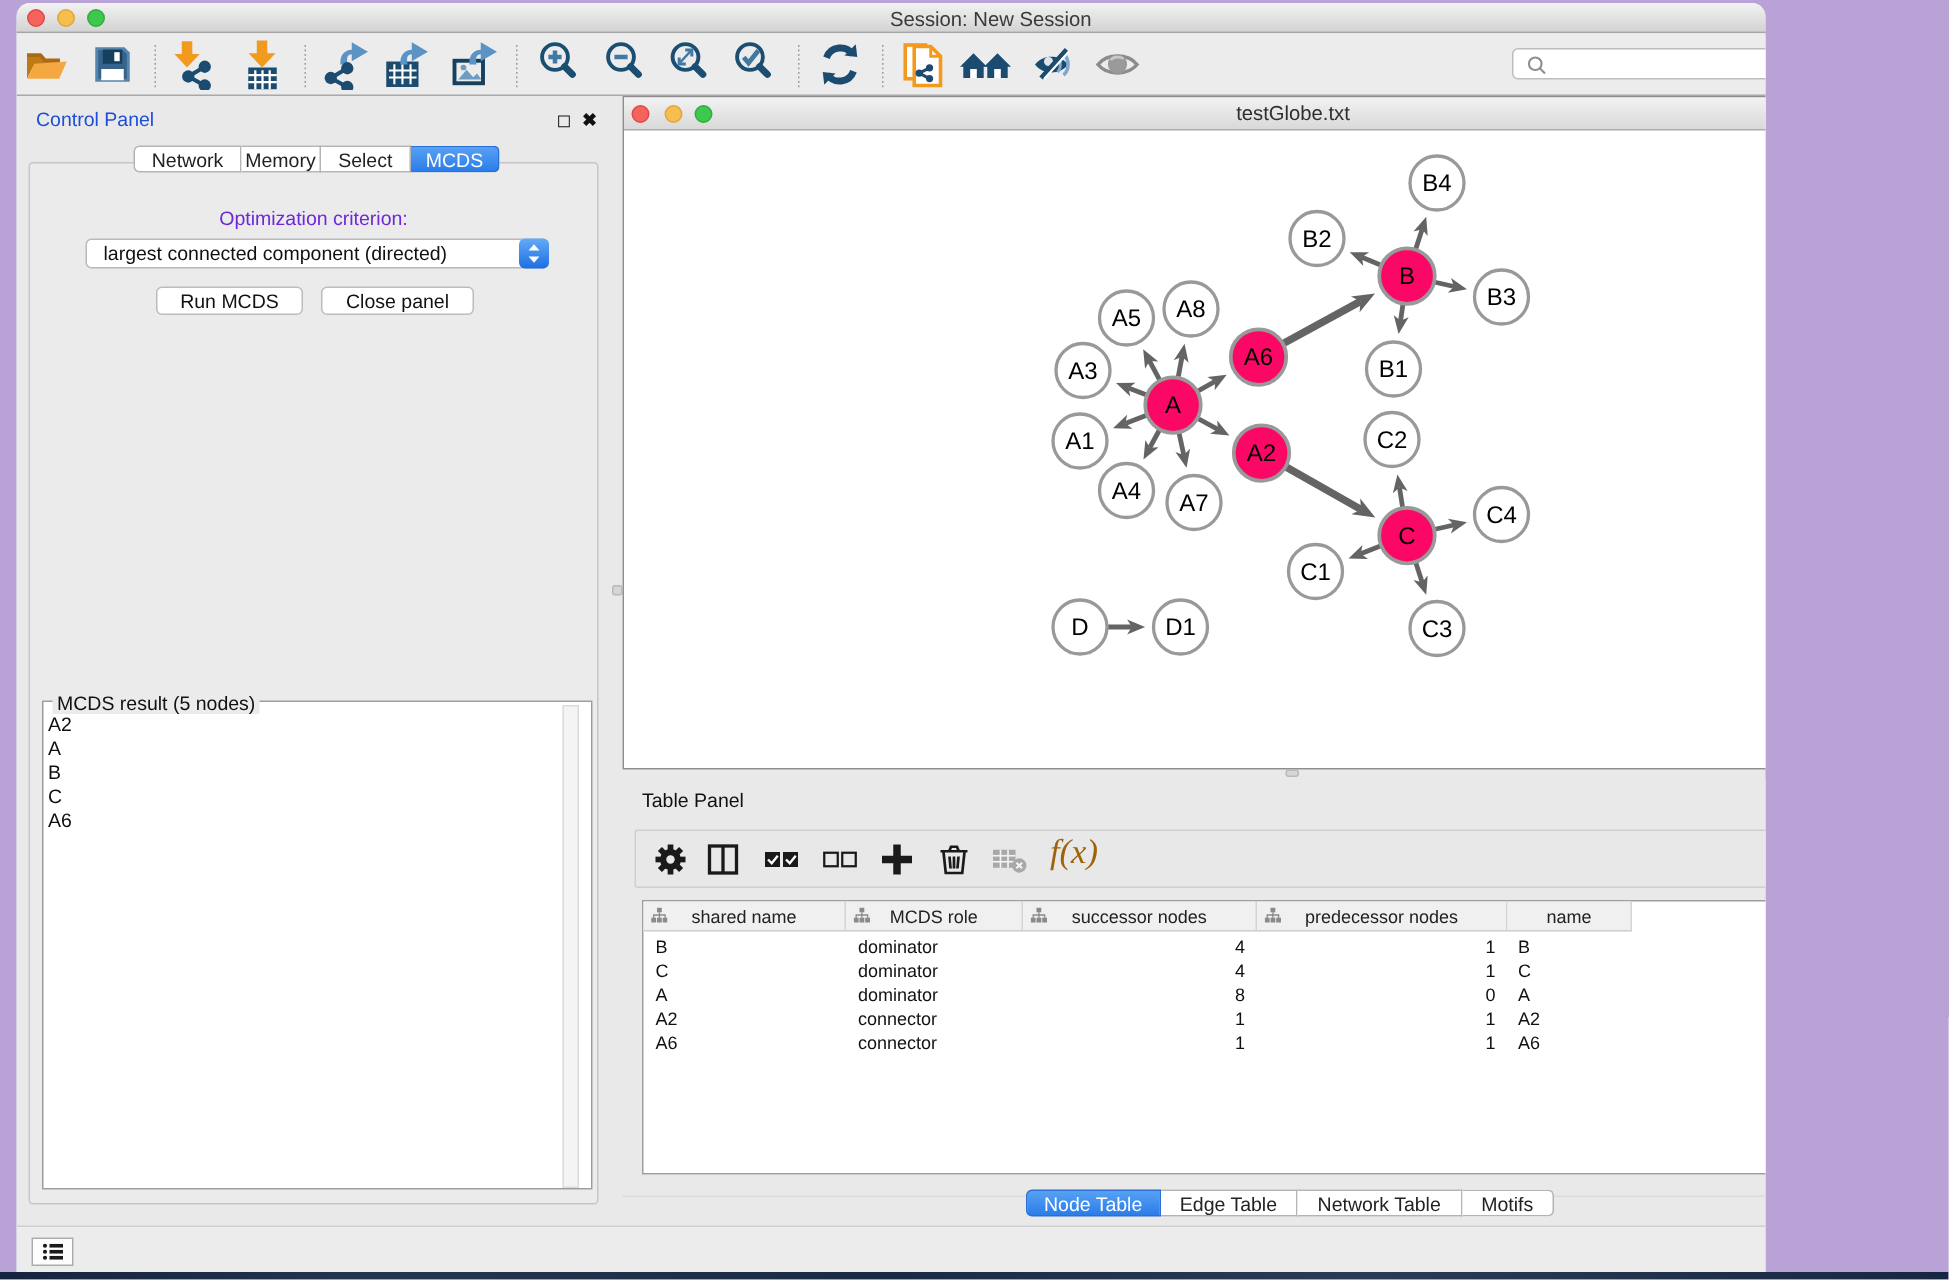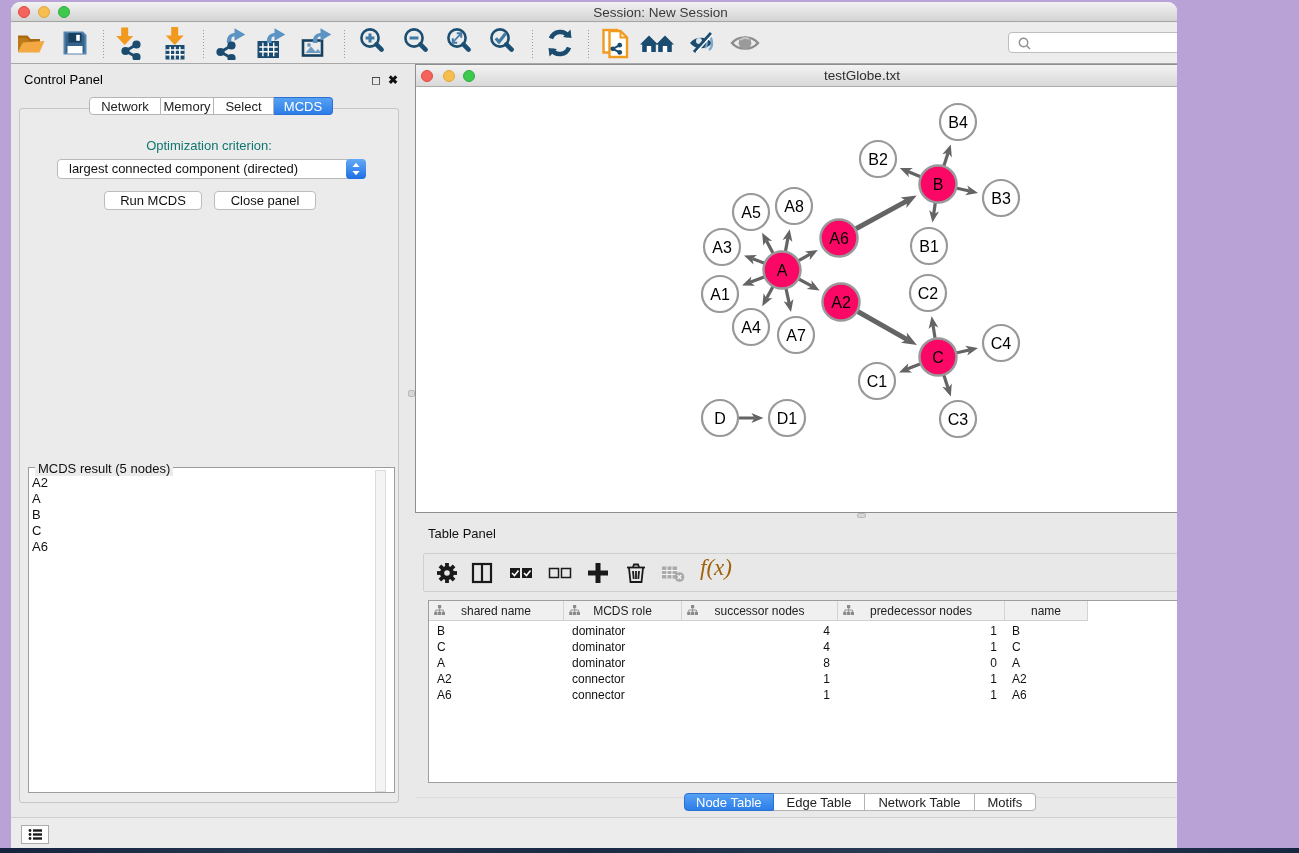--- a/index.html
+++ b/index.html
@@ -9,29 +9,29 @@
 #desktop-bottom { position:absolute; left:0; top:848px; width:1299px; height:5px; background:linear-gradient(90deg,#16233e,#24364f 20%,#1a2a44 45%,#2a3c55 70%,#182741); }
 #titlebar { position:absolute; left:0; top:0; width:1299px; height:20px; background:linear-gradient(#f2f2f2,#d3d3d3); border-bottom:1px solid #a5a5a5; }
 .tl { position:absolute; top:3.5px; width:12px; height:12px; border-radius:50%; }
 #titletext { position:absolute; top:3px; width:100%; text-align:center; font-size:13.5px; color:#3a3a3a; }
 #toolbar { position:absolute; left:0; top:21px; width:1299px; height:41px; background:#ececec; border-bottom:1px solid #a8a8a8; }
 .tsep { position:absolute; top:7px; height:29px; width:1px; background-image:linear-gradient(#9a9a9a 40%, rgba(0,0,0,0) 0%); background-size:1px 3px; }
 .ticon { position:absolute; top:3px; }
 #searchbox { position:absolute; left:997px; top:9px; width:292px; height:21px; background:#fff; border:1px solid #bdbdbd; border-radius:4px; }
 
 #cp { position:absolute; left:0; top:62px; width:392px; height:753px; background:#e9e9e9; }
-#cp-title { position:absolute; left:13px; top:8px; font-size:13px; color:#000000; }
+#cp-title { position:absolute; left:13px; top:8px; font-size:13px; color:#1d4ed8; }
 .wbtn { position:absolute; top:9px; font-size:12px; color:#111; font-weight:bold; }
 .tabs { position:absolute; display:flex; z-index:5; }
 .tab { height:18px; line-height:17px; font-size:13px; color:#222; background:#fff; border:1px solid #b4b4b4; border-left:none; padding:0 11px; text-align:center; }
 .tab.first { border-left:1px solid #b4b4b4; border-radius:4px 0 0 4px; }
 .tab.last { border-radius:0 4px 4px 0; }
 .tab.sel { background:linear-gradient(#57a1f4,#2b7de8); color:#fff; border-color:#2b6fd4; }
 #cp-body { position:absolute; left:8px; top:44px; width:380px; height:695px; border:1px solid #c6c6c6; background:#ebebeb; border-radius:3px; }
-#opt-label { position:absolute; left:0; top:29px; width:100%; text-align:center; font-size:13px; color:#0f766e; }
+#opt-label { position:absolute; left:0; top:29px; width:100%; text-align:center; font-size:13px; color:#6d28d9; }
 #dropdown { position:absolute; left:37px; top:50px; width:309px; height:20px; background:#fff; border:1px solid #b9b9b9; border-radius:4px; font-size:13px; color:#111; line-height:18px; padding-left:11px; }
 #dd-btn { position:absolute; right:-1px; top:-1px; width:20px; height:20px; border-radius:4px; background:linear-gradient(#64aaf7,#1d6ee4); }
 .btn { position:absolute; height:19px; background:#fff; border:1px solid #bcbcbc; border-radius:4px; font-size:13px; color:#111; text-align:center; line-height:17px; }
 #mcds-box { position:absolute; left:8px; top:352px; width:367px; height:325px; }
 #mcds-border { position:absolute; left:0; top:6px; width:367px; height:326px; border:1px solid #9c9c9c; background:#fff; }
 #mcds-label { position:absolute; left:7px; top:0; background:#ebebeb; padding:0 3px; font-size:13px; color:#111; }
 #mcds-list { position:absolute; left:3px; top:7px; width:345px; font-size:13px; color:#111; line-height:16px; }
 #mcds-scroll { position:absolute; left:346px; top:2px; width:11px; height:322px; background:#f4f4f4; border:1px solid #dcdcdc; }
 
 #nw { position:absolute; left:404px; top:62px; width:894px; height:449px; border:1px solid #8e8e8e; background:#fff; }

